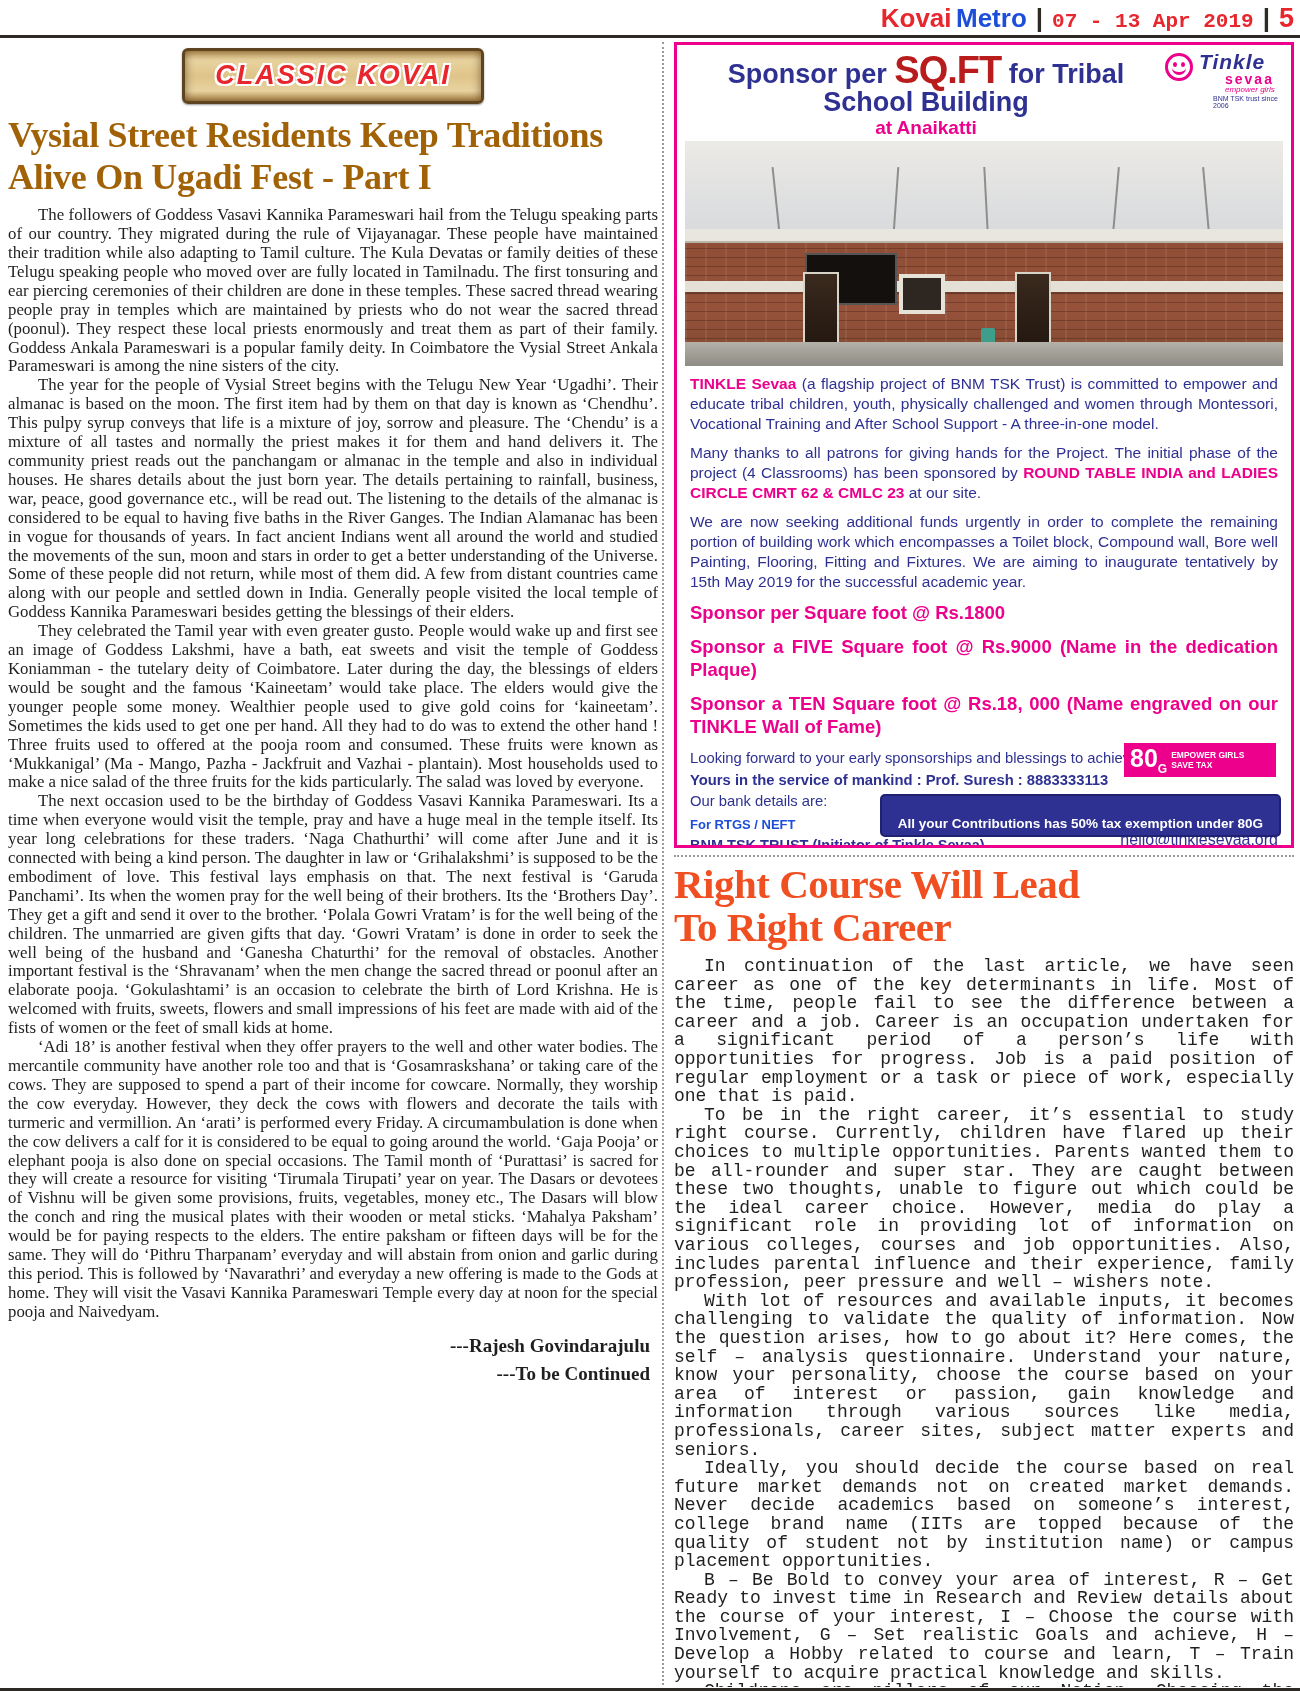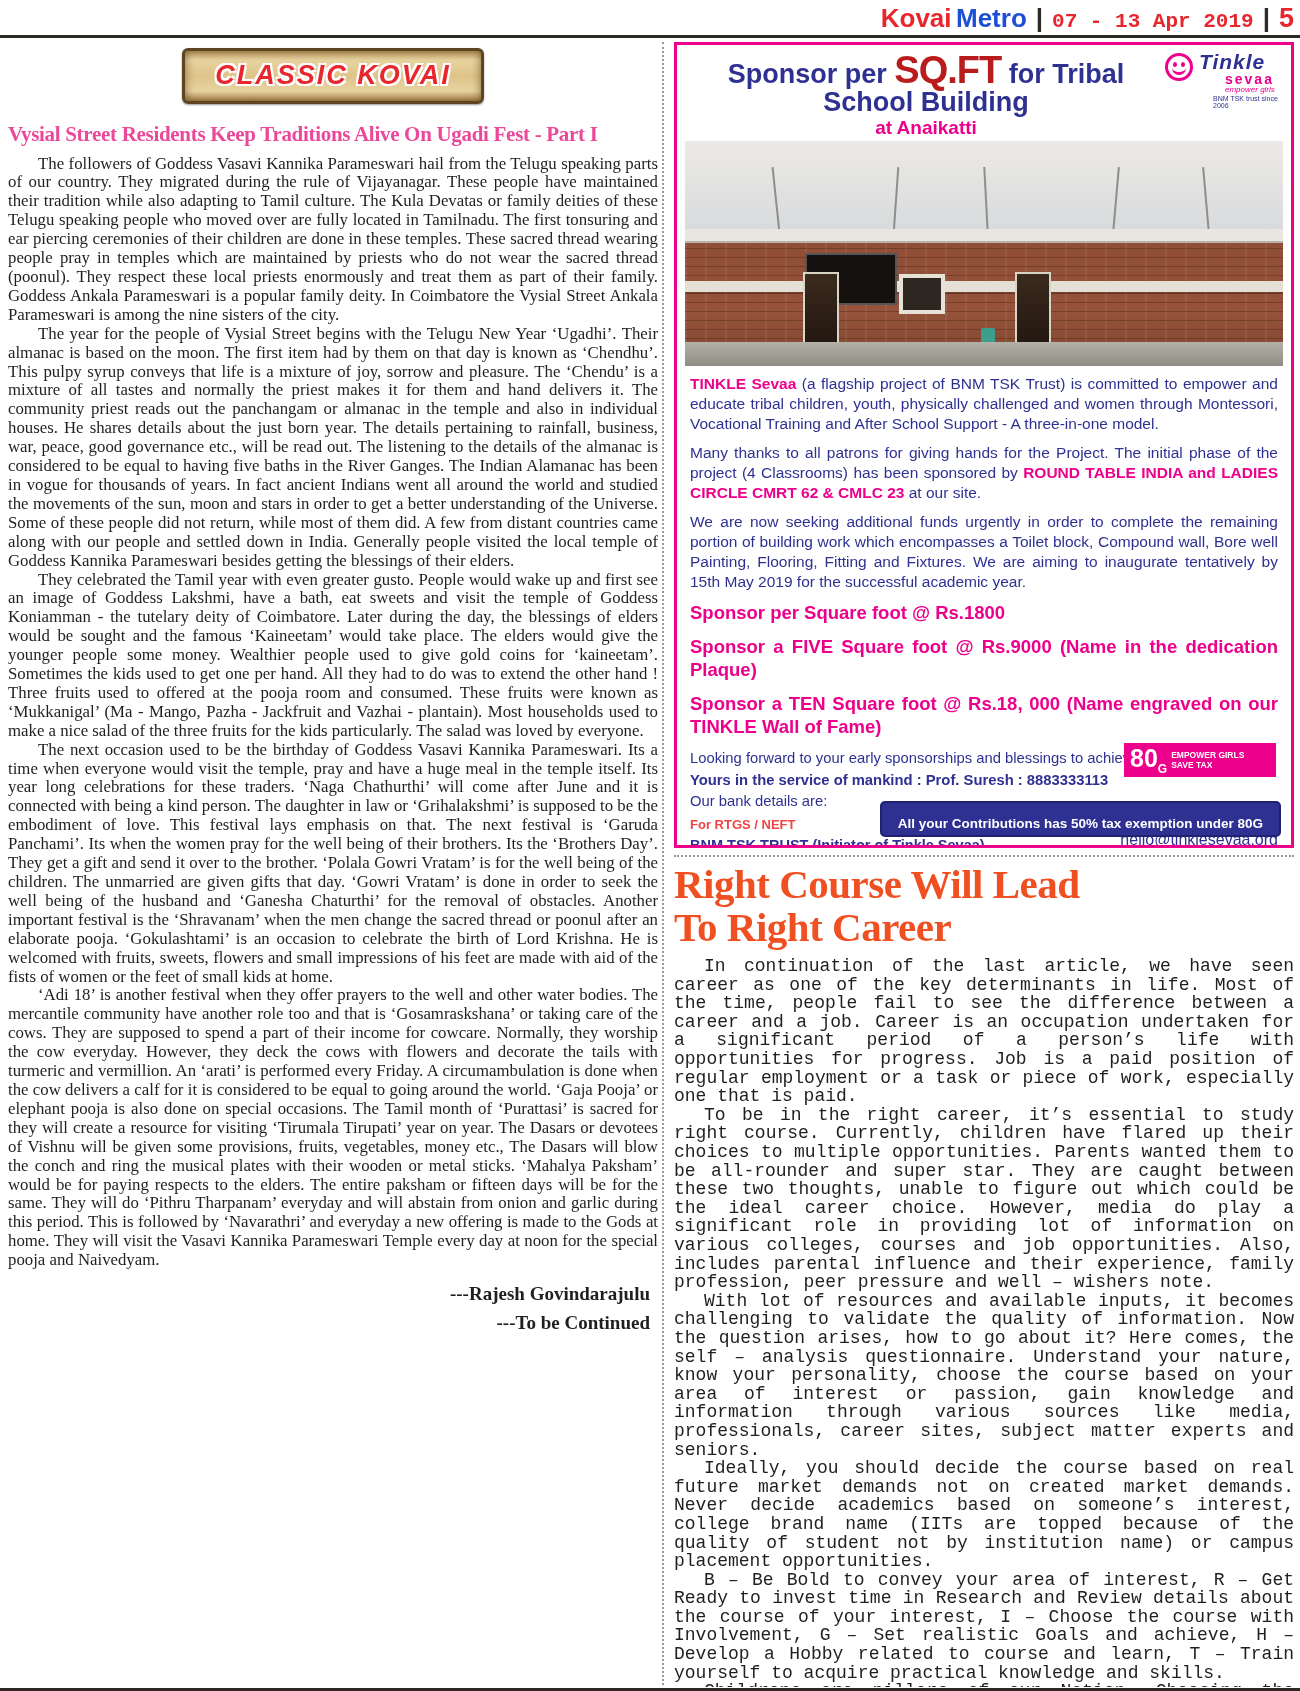--- a/index.html
+++ b/index.html
@@ -29,21 +29,21 @@
     background:linear-gradient(180deg,#caa565 0%, #e8d3a0 18%, #dfc489 50%, #e8d3a0 80%, #b89051 100%);
     border:3px solid #5f4422; border-radius:6px;
     box-shadow:inset 0 0 10px rgba(72,48,16,.65), 0 1px 2px rgba(0,0,0,.4);
   }
   .classic-banner span {
     font-family:"Liberation Sans", sans-serif; font-weight:bold; font-style:italic;
     font-size:27px; letter-spacing:2px; color:#e8262d;
     text-shadow:-2px -2px 0 #fff, 2px -2px 0 #fff, -2px 2px 0 #fff, 2px 2px 0 #fff, 0 0 3px #fff;
   }
   
-  .left-title { font-size:21px; font-weight:bold; line-height:1.17; color:#ec4899; margin:18px 0 8px; letter-spacing:-.3px; }
+  .left-title { font-size:36px; font-weight:bold; line-height:1.17; color:#a16207; margin:10px 0 8px; letter-spacing:-.3px; }
   .left-body p, .right-body p {
     text-align:justify; text-indent:30px;
   }
   .left-body p  { font-size:16.8px; line-height:18.9px; }
   .right-body p { font-size:18px; line-height:18.6px;font-family:Liberation Mono, monospace; }
   .byline-left { text-align:right; font-weight:bold; font-size:19px; margin:10px 8px 0 0; line-height:1.5; }
   
   .ad-box { border:3px solid #ec008c; height:806px; overflow:hidden; background:#fff; position:relative; }
   .ad-head { display:flex; align-items:flex-start; padding:6px 8px 0 10px; }
   .ad-headline { flex:1; text-align:center; font-family:"Liberation Sans", sans-serif; font-weight:bold; line-height:1; }
@@ -83,27 +83,27 @@
   .pink-strong { color:#ec008c; font-weight:bold; }
   .sponsor-line { color:#ec008c; font-weight:bold; font-size:18.5px; line-height:1.25; margin-bottom:11px !important; }
   .ad-small  { font-size:14.8px; margin-bottom:2px !important; }
   .ad-small-bold { font-size:14.8px; font-weight:bold; margin-bottom:2px !important; }
   .bank-zone { position:relative; }
   .badge-80g { position:absolute; right:2px; top:-6px; width:152px; height:34px; background:#ec008c; color:#fff;
     display:flex; align-items:center; padding:13px 6px; gap:4px; }
   .badge-80g .big { font-size:25px; font-weight:bold; line-height:1; }
   .badge-80g .big sub { font-size:12px; }
   .badge-80g .cols { font-size:8.5px; font-weight:bold; line-height:1.2; }
-  .rtgs { color:#ef4444; font-weight:bold; font-size:13px; margin:4px 0 2px; }
+  .rtgs { color:#1d4ed8; font-weight:bold; font-size:13px; margin:4px 0 2px; }
   .bank-cols { display:flex; justify-content:space-between; }
   .bank-left { font-size:14.5px; font-weight:bold; color:#2e3192; line-height:1.3; }
   .bank-right { text-align:right; font-size:16px; color:#2e3192; padding-top:14px; line-height:1.6; }
   .tax-bar { position:absolute; right:10px; bottom:8px; background:#2e3192; color:#fff;
     font-family:"Liberation Sans", sans-serif; font-weight:bold; font-size:13.5px;
-    padding:13px 16px 4px; border-radius:5px; border:2px solid #1f2270; }
+    padding:20px 16px 4px; border-radius:5px; border:2px solid #1f2270; }
   
   .dotted-sep { border-top:2px dotted #9a9a9a; margin:7px 0 6px; }
   .right-title { color:#f04f21; font-weight:bold; font-size:41px; line-height:1.05; margin:2px 0 8px; letter-spacing:-.5px; }
   .byline-right { text-align:right; font-weight:bold; font-size:20px; color:#f04f21; margin-top:4px; }
 </style>
 </head>
 <body>
 
 <div class="masthead">
   <div class="masthead-inner">

